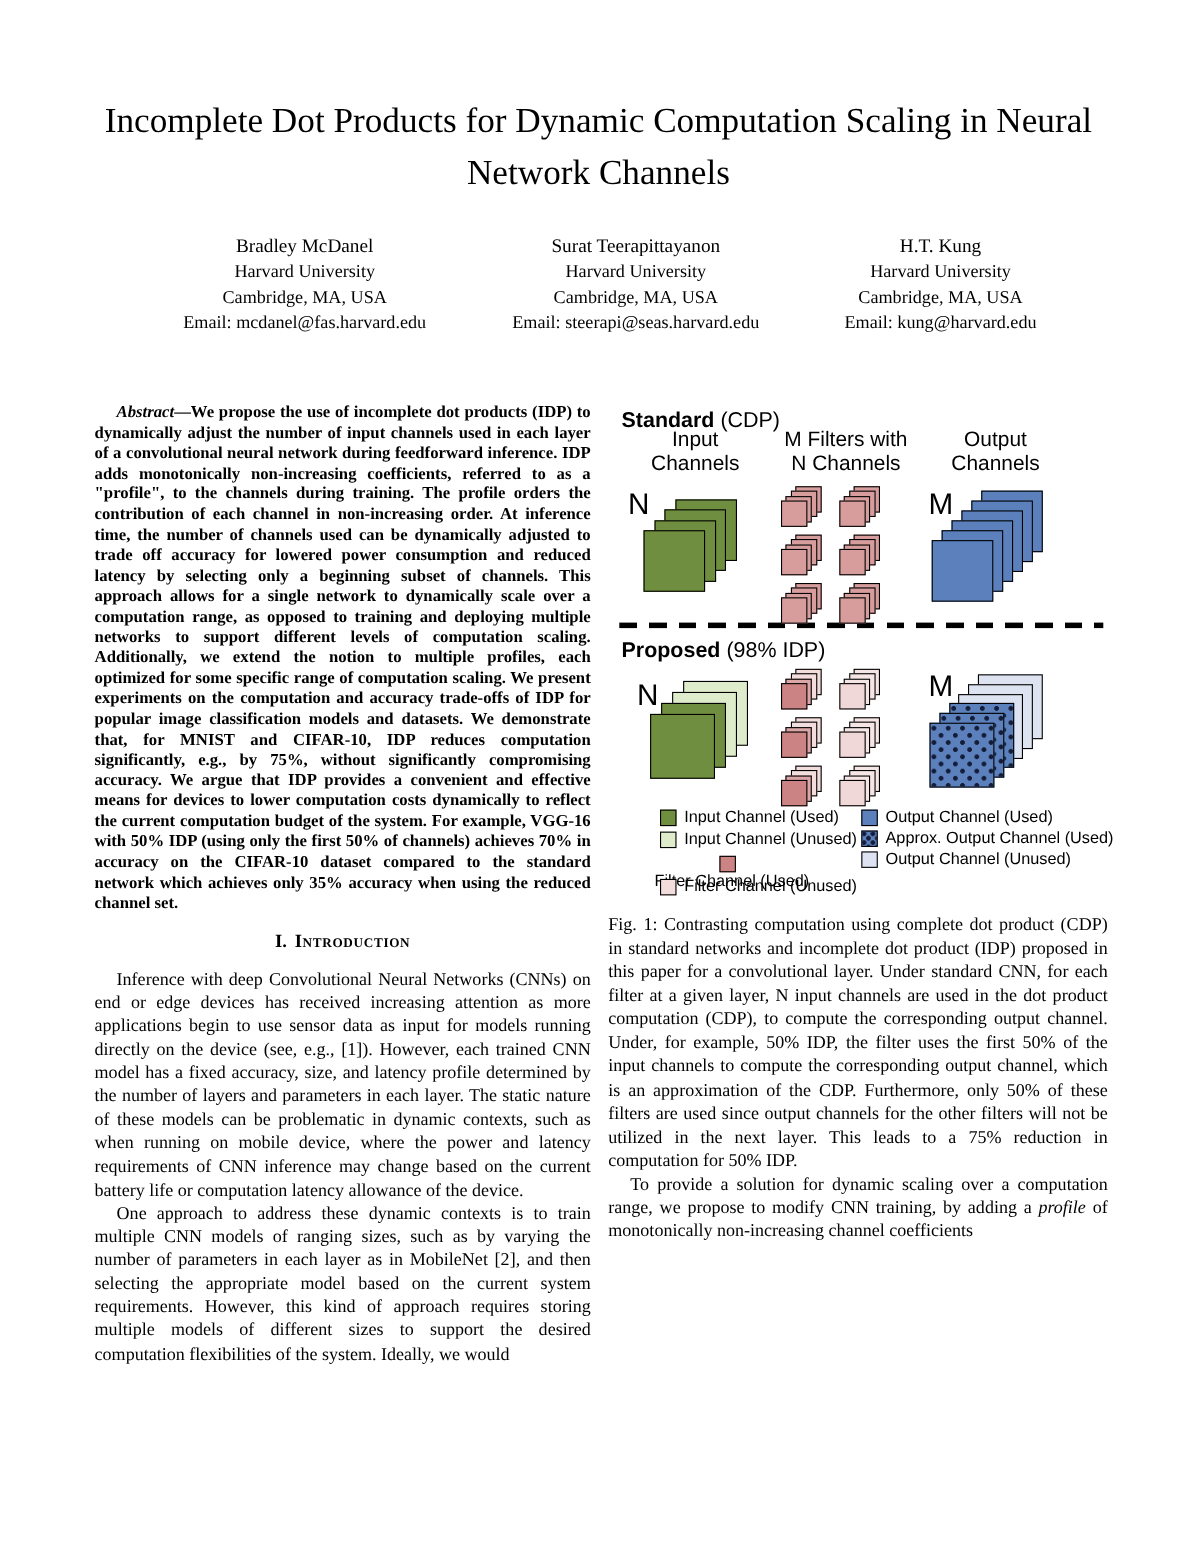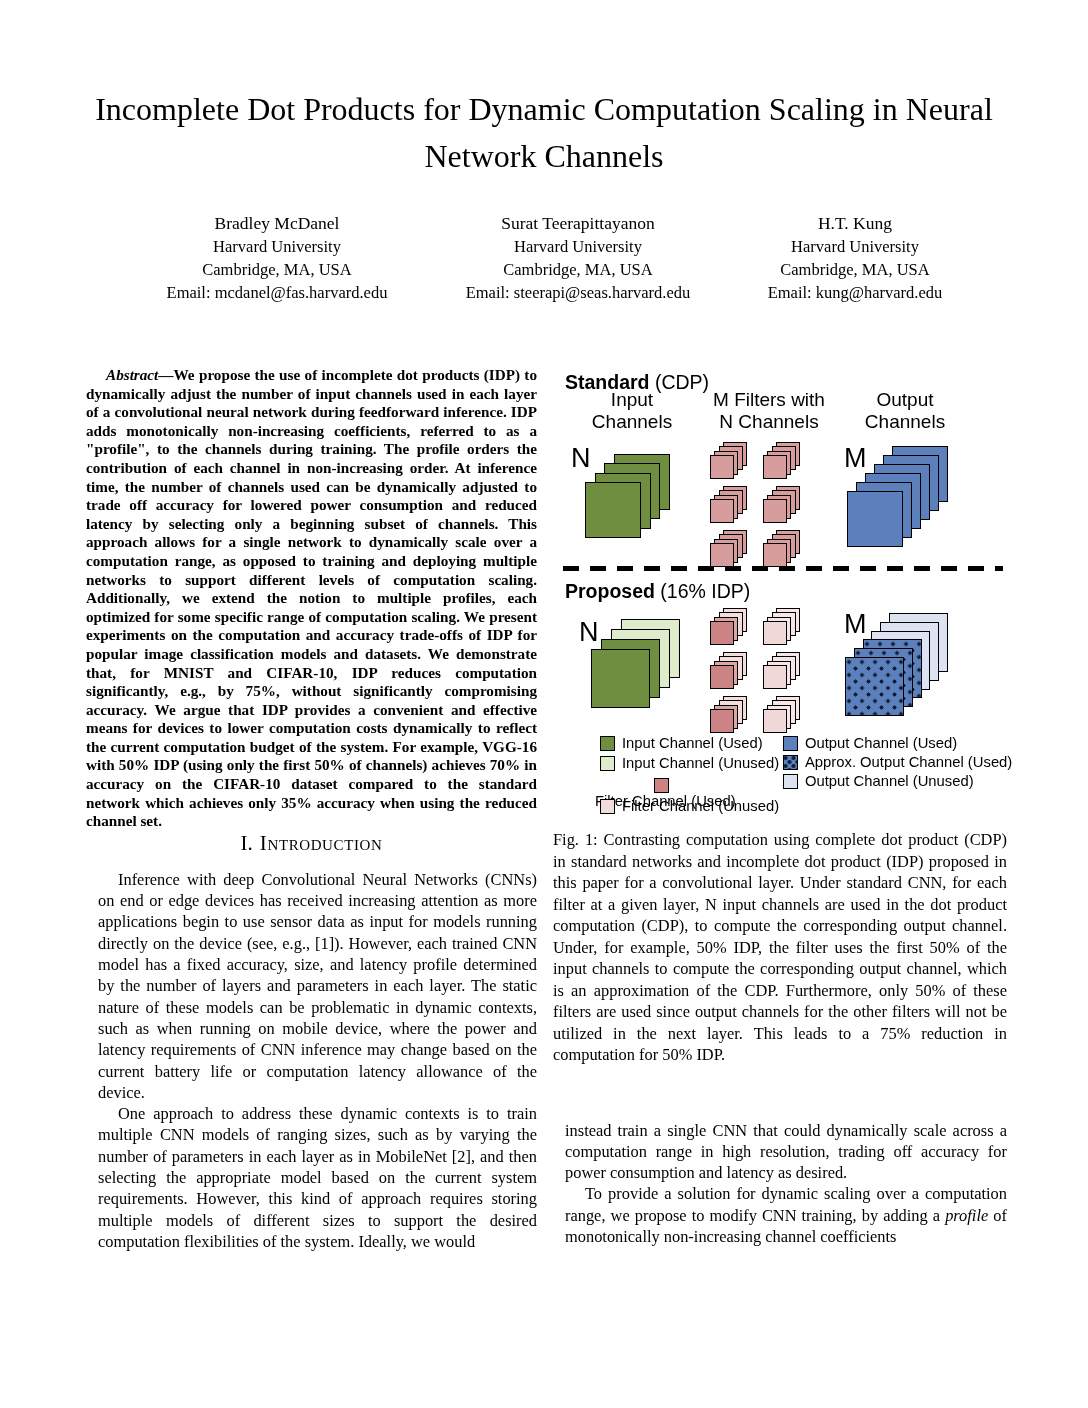--- a/index.html
+++ b/index.html
@@ -19,25 +19,25 @@
   }
   .author .a-name { font-size:17.5px; }
   .col { position:absolute; text-align:justify; }
   .col-left  { left:86px;  top:366px; width:451px; }
   .col-right { left:553px; top:365px; width:454px; }
   .abstract {
     font-weight:bold; font-size:15.2px; line-height:18.6px; text-indent:20px;
   }
   .abs-label { font-style:italic; }
   .sec-head {
-    text-align:center; font-size:21px; font-weight:normal;
-    margin-bottom:13px;
+    text-align:center; font-size:17px; font-weight:bold;
+    margin-top:15px; margin-bottom:13px;
   }
   .sc { font-variant:small-caps; letter-spacing:0.6px; margin-left:7px; }
-  .body { font-size:16.4px; line-height:21.3px;margin-left:12px; }
+  .body { font-size:16.4px; line-height:21.3px; }
   .indent { text-indent:20px; }
   .caption { font-size:16.4px; line-height:21.5px; margin-top:9px; }
   .cont { margin-top:54px; }
   
   .figure {
     position:relative; width:455px; height:455px;
     font-family:"Liberation Sans", sans-serif; text-align:left;
   }
   .fig-h { position:absolute; font-size:19.5px; white-space:nowrap; }
   .fig-label {
@@ -104,21 +104,21 @@
 Channels</div>
       <div class="fig-label" style="left:151px; top:24px; width:130px;">M Filters with
 N Channels</div>
       <div class="fig-label" style="left:302px; top:24px; width:100px;">Output
 Channels</div>
       <div class="nm" style="left:18px; top:78px;">N</div>
       <div class="nm" style="left:291px; top:78px;">M</div>
 
       <div class="divider"></div>
 
-      <div class="fig-h" style="left:12px; top:215px;"><b>Proposed</b><span> (16% IDP)</span></div>
+      <div class="fig-h" style="left:12px; top:215px;"><b>Proposed</b><span> (98% IDP)</span></div>
       <div class="nm" style="left:26px; top:252px;">N</div>
       <div class="nm" style="left:291px; top:244px;">M</div>
 
       <div id="stacks" style="position:absolute; left:0; top:0; width:100%; height:100%;">
           <div class="sq" style="left: 60.5px; top: 88.5px; width: 56px; height: 56px; background-color: rgb(111, 142, 63);"></div>
           <div class="sq" style="left: 51px; top: 98px; width: 56px; height: 56px; background-color: rgb(111, 142, 63);"></div>
           <div class="sq" style="left: 41.5px; top: 107.5px; width: 56px; height: 56px; background-color: rgb(111, 142, 63);"></div>
           <div class="sq" style="left: 32px; top: 117px; width: 56px; height: 56px; background-color: rgb(111, 142, 63);"></div>
           <div class="sq" style="left: 170.2px; top: 76.8px; width: 24px; height: 24px; background-color: rgb(215, 157, 157);"></div>
           <div class="sq" style="left: 165.8px; top: 81.2px; width: 24px; height: 24px; background-color: rgb(215, 157, 157);"></div>
@@ -210,17 +210,16 @@
           <span class="sw dotted" style="background-color: rgb(91, 128, 188);"></span>
           <span class="ltext">Approx. Output Channel (Used)</span>
         </div>
       <div class="lrow" style="left:230px; top:408px;">
           <span class="sw" style="background-color: rgb(221, 227, 240);"></span>
           <span class="ltext">Output Channel (Unused)</span>
         </div>
     </div>
 
     <p class="caption">Fig. 1: Contrasting computation using complete dot product (CDP) in standard networks and incomplete dot product (IDP) proposed in this paper for a convolutional layer. Under standard CNN, for each filter at a given layer, N input channels are used in the dot product computation (CDP), to compute the corresponding output channel. Under, for example, 50% IDP, the filter uses the first 50% of the input channels to compute the corresponding output channel, which is an approximation of the CDP. Furthermore, only 50% of these filters are used since output channels for the other filters will not be utilized in the next layer. This leads to a 75% reduction in computation for 50% IDP.</p>
-    <p class="body cont">instead train a single CNN that could dynamically scale across a computation range in high resolution, trading off accuracy for power consumption and latency as desired.</p>
     <p class="body indent"><span>To provide a solution for dynamic scaling over a computation range, we propose to modify CNN training, by adding a </span><i>profile</i><span> of monotonically non-increasing channel coefficients</span></p>
   </div>
 
 </div>
 
 </body></html>

